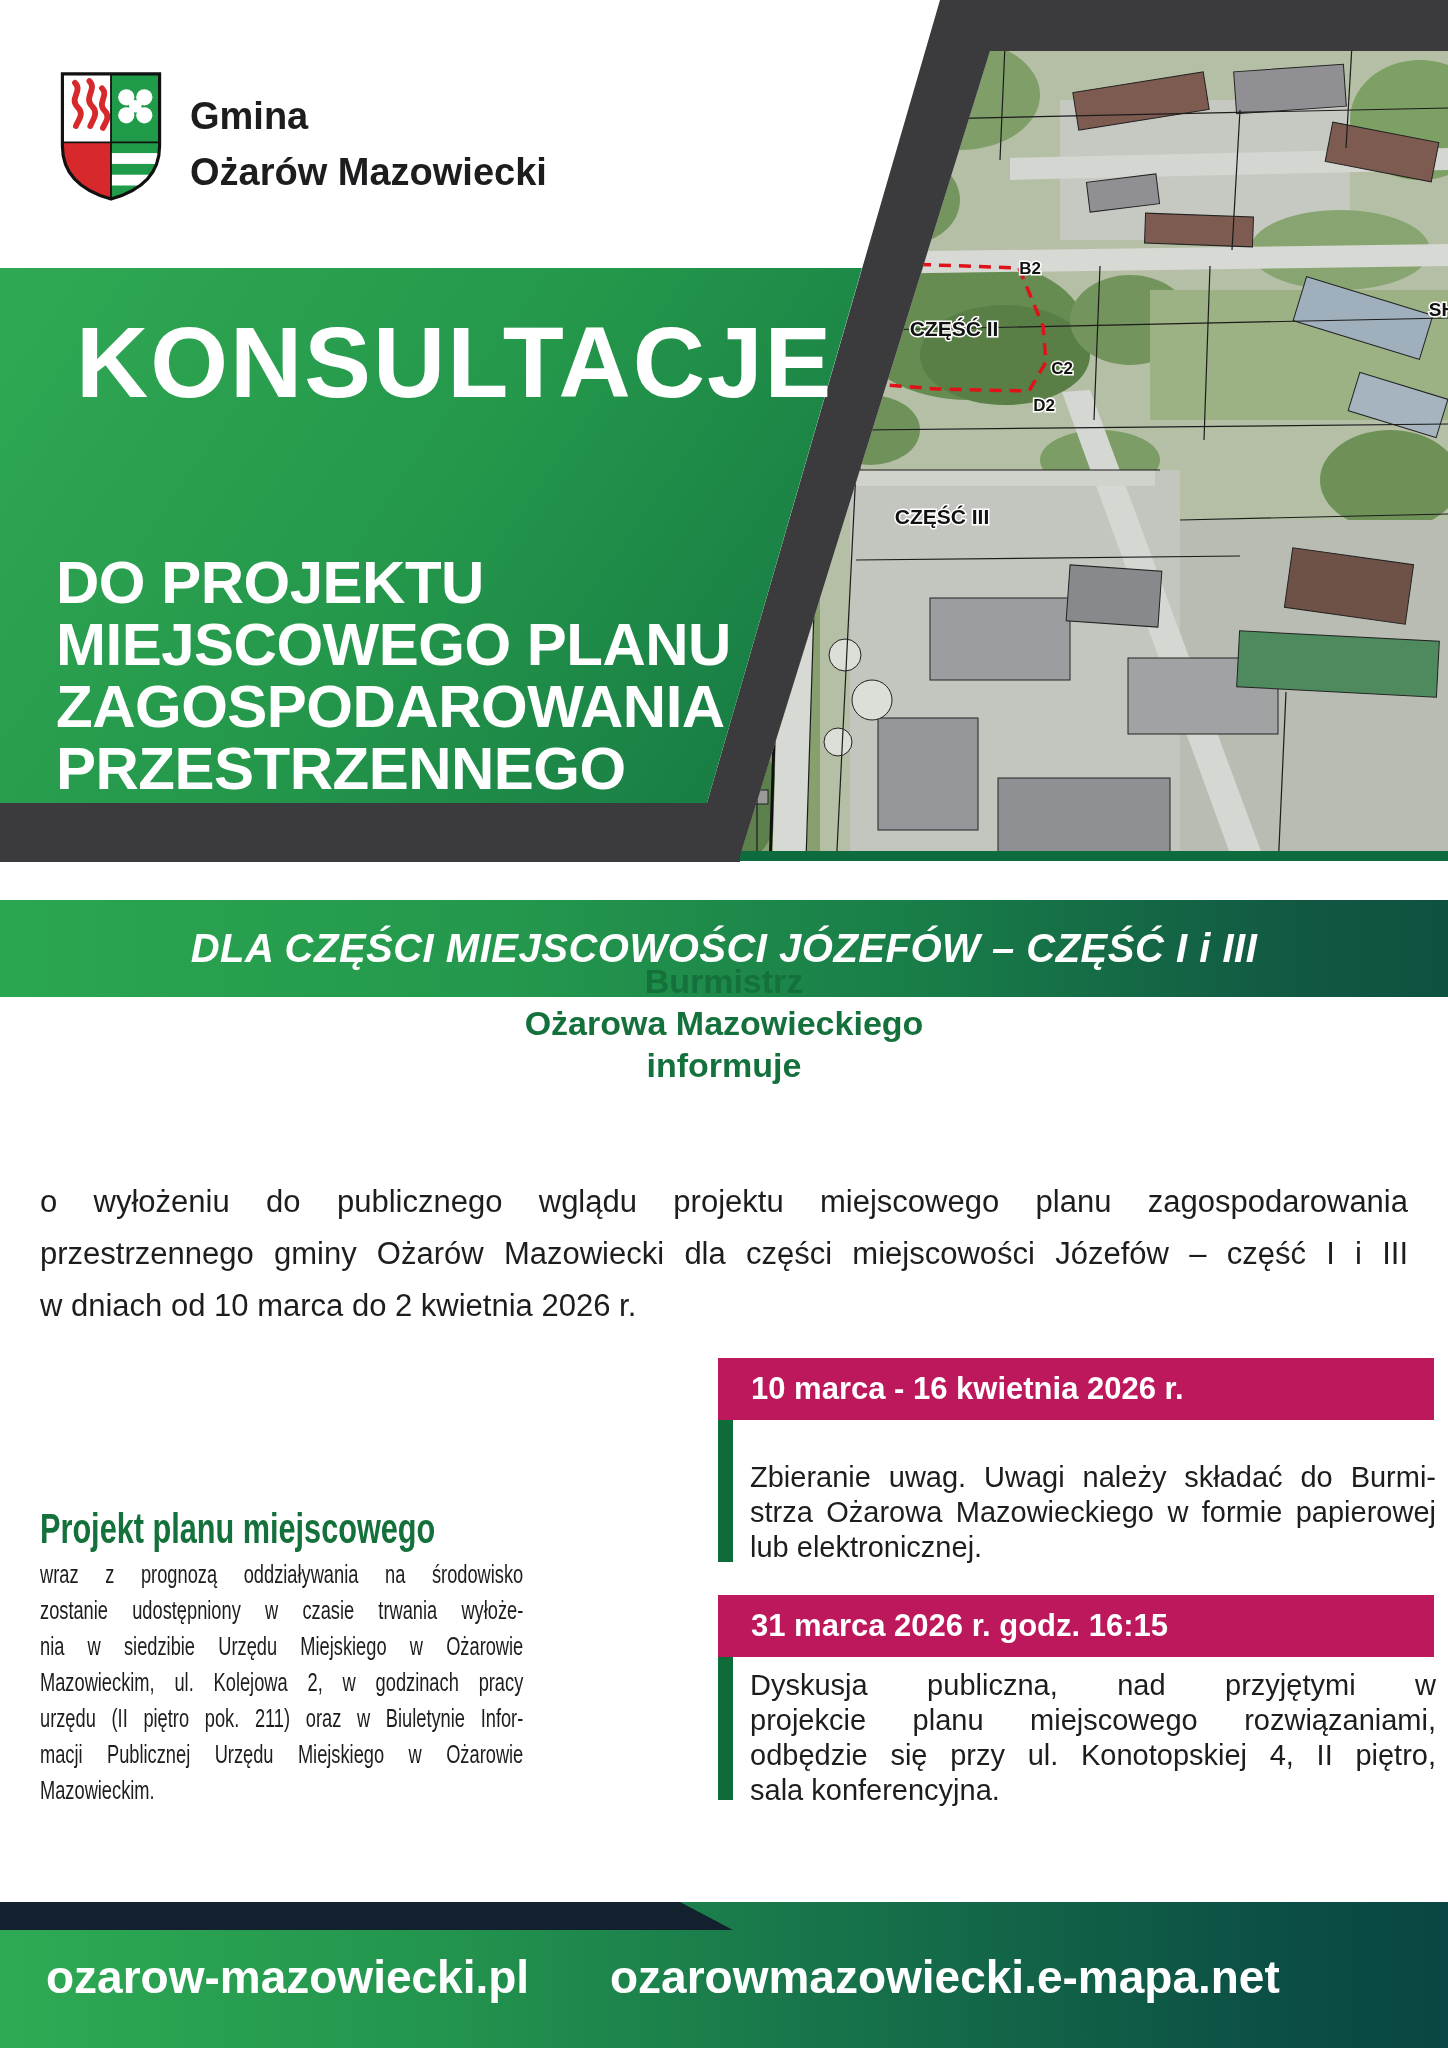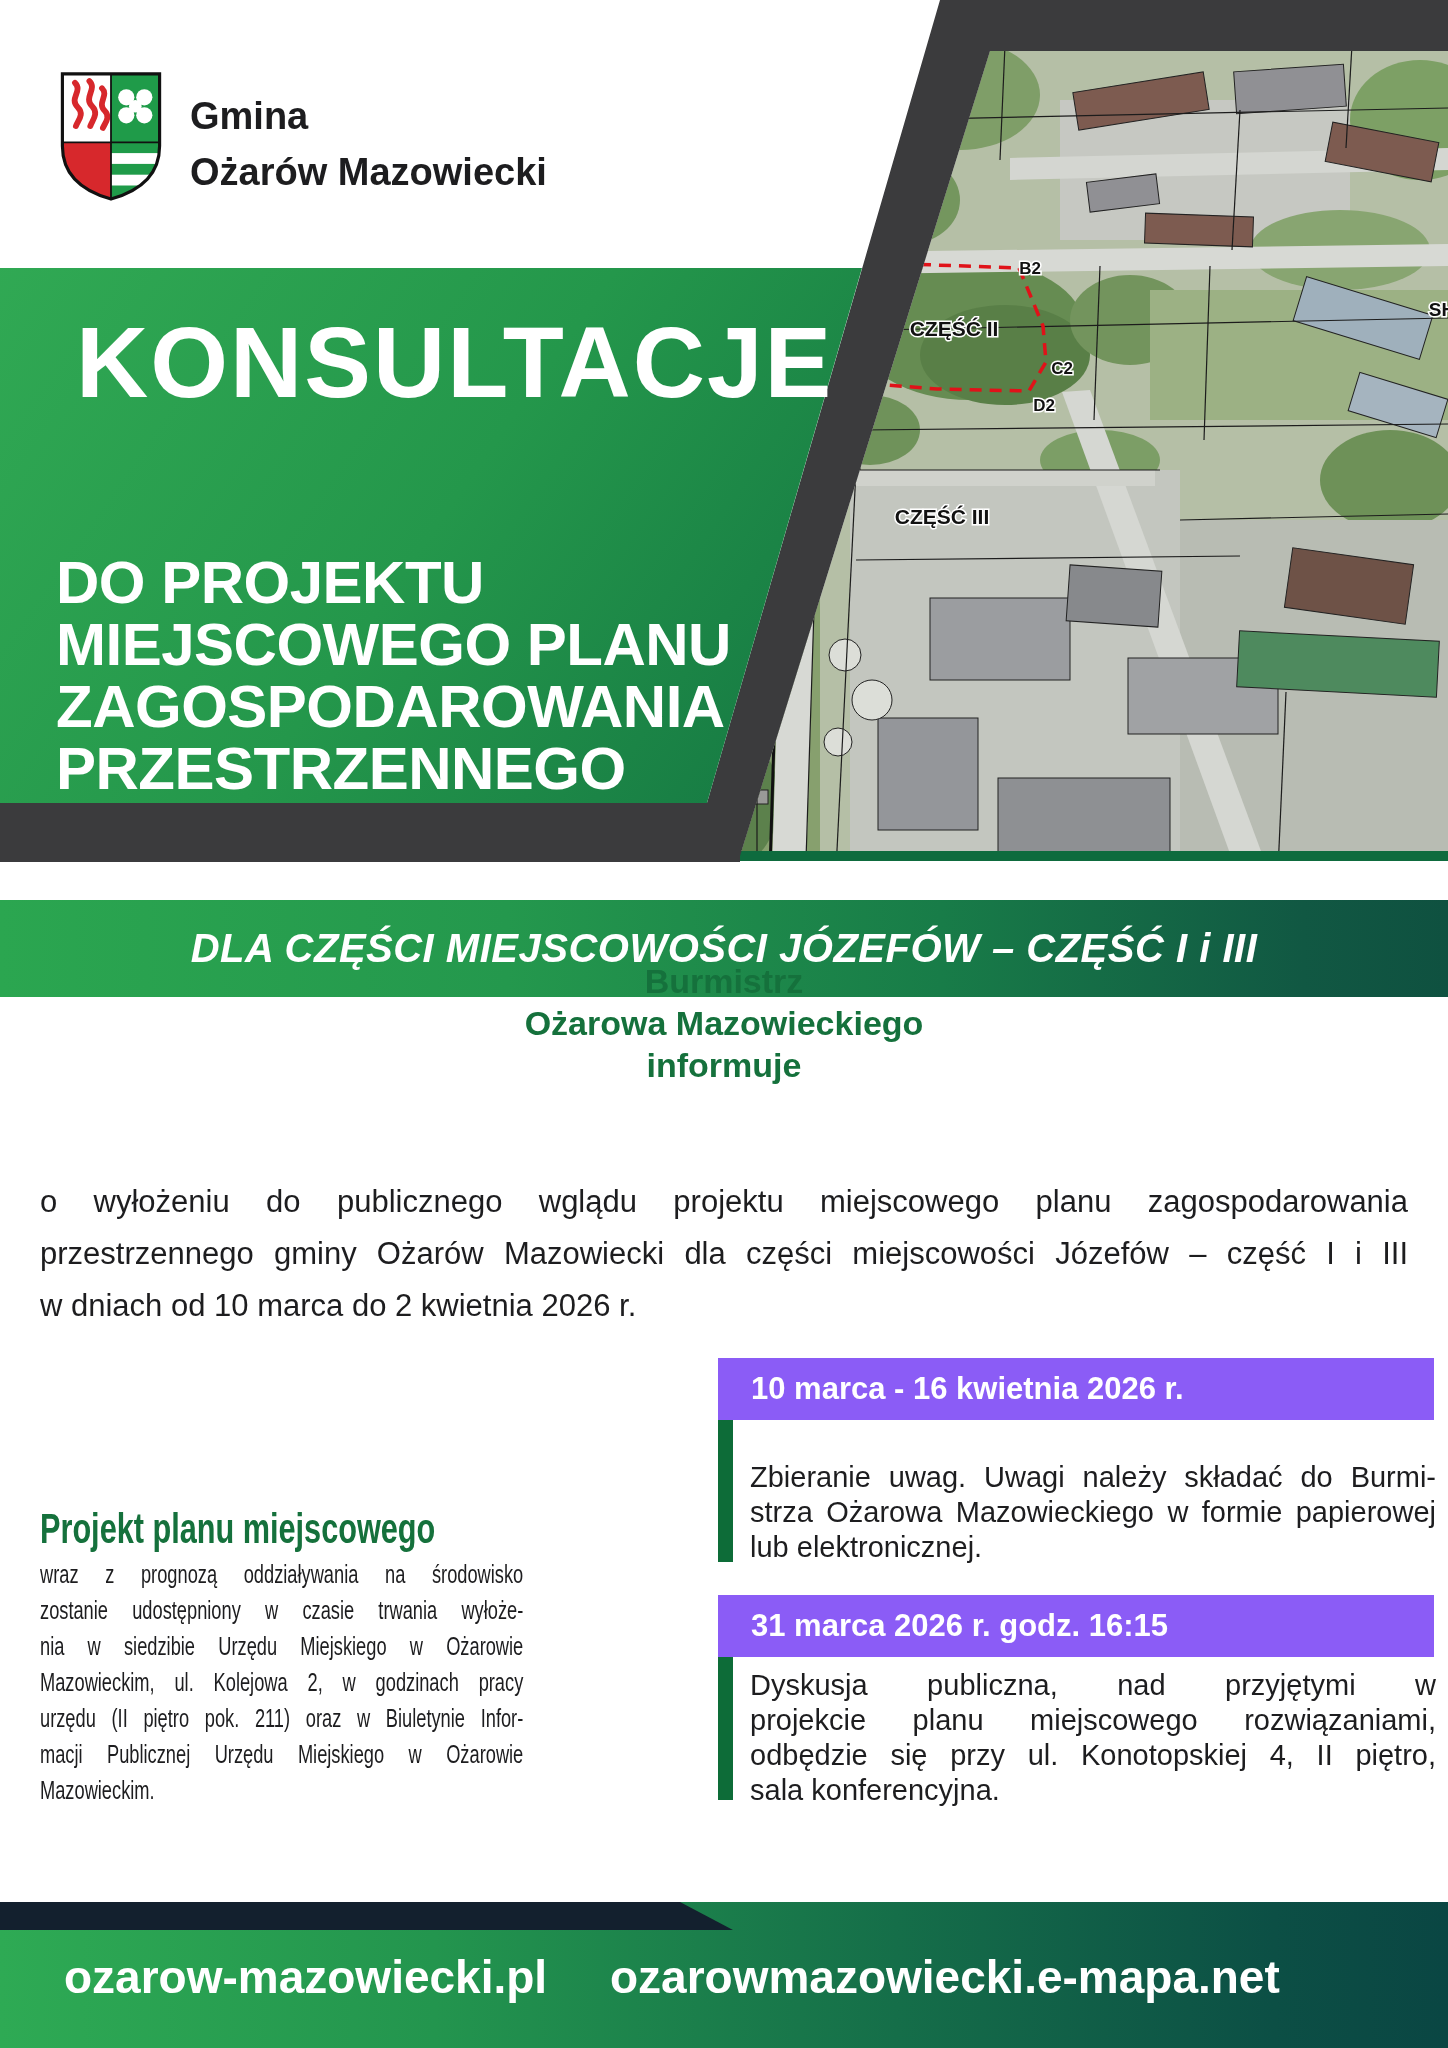--- a/index.html
+++ b/index.html
@@ -34,33 +34,33 @@
   .jline{text-align:justify;text-align-last:justify;}
   .jline-last{text-align:left;}
 
   
   .left-heading{left:40px;top:1505px;font-size:42px;font-weight:800;color:#15713c;
                 transform:scaleX(0.73);transform-origin:left top;white-space:nowrap;}
   .left-para{left:40px;top:1556px;width:662px;font-size:25px;line-height:36px;color:#1d1d1f;
              transform:scaleX(0.73);transform-origin:left top;}
 
   
-  .box-header{left:718px;width:716px;height:62px;background:#8b5cf6;display:flex;align-items:center;
+  .box-header{left:718px;width:716px;height:62px;background:#be185d;display:flex;align-items:center;
               padding-left:33px;box-sizing:border-box;color:#fff;font-size:31px;font-weight:800;}
   .box-stripe{left:718px;width:15px;background:#0d6c38;}
   .box-body{left:750px;width:686px;font-size:29px;line-height:35px;color:#1d1d1f;}
   .box-body b{font-weight:400;}
 
   
   .footer-bar{left:0;top:1902px;width:1448px;height:146px;
               background:linear-gradient(90deg,#2eaa54 0%,#23954e 30%,#156e49 62%,#0c4f45 88%,#0a4643 100%);}
   .footer-navy{left:0;top:1902px;width:1448px;height:28px;background:#13202e;
                clip-path:polygon(0 0,680px 0,733px 28px,0 28px);}
   .footer-links{left:0;top:1950px;width:1448px;height:70px;color:#fff;font-size:46px;font-weight:700;}
-  .footer-links .url-left{position:absolute;left:46px;top:0;margin-left:18px;}
+  .footer-links .url-left{position:absolute;left:46px;top:0;}
   .footer-links .url-right{position:absolute;left:610px;top:0;}
 
   
   svg{display:block;}
   #map-labels text{font-family:"Liberation Sans",sans-serif;font-weight:bold;fill:#111;
                    stroke:#fff;stroke-width:3px;paint-order:stroke;}
   #map-labels text.street{fill:#3a3a3a;font-weight:normal;stroke-width:2px;}
 </style>
 </head>
 <body>

